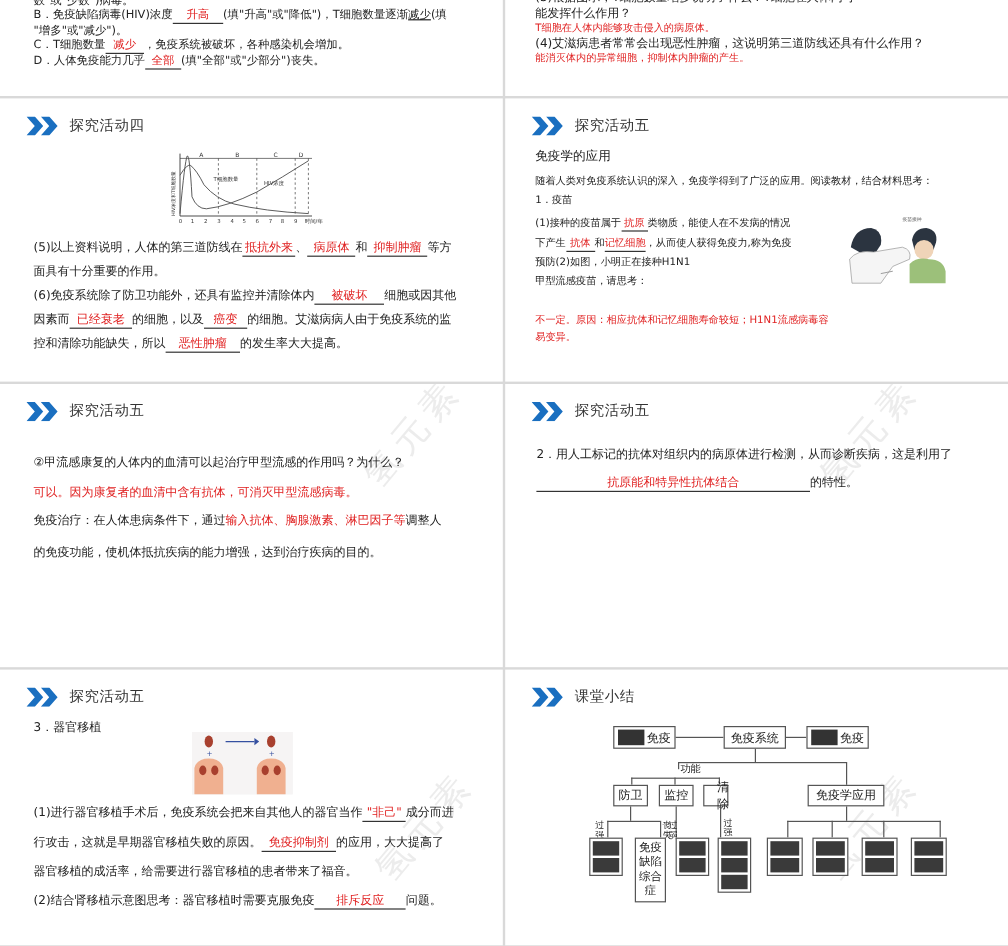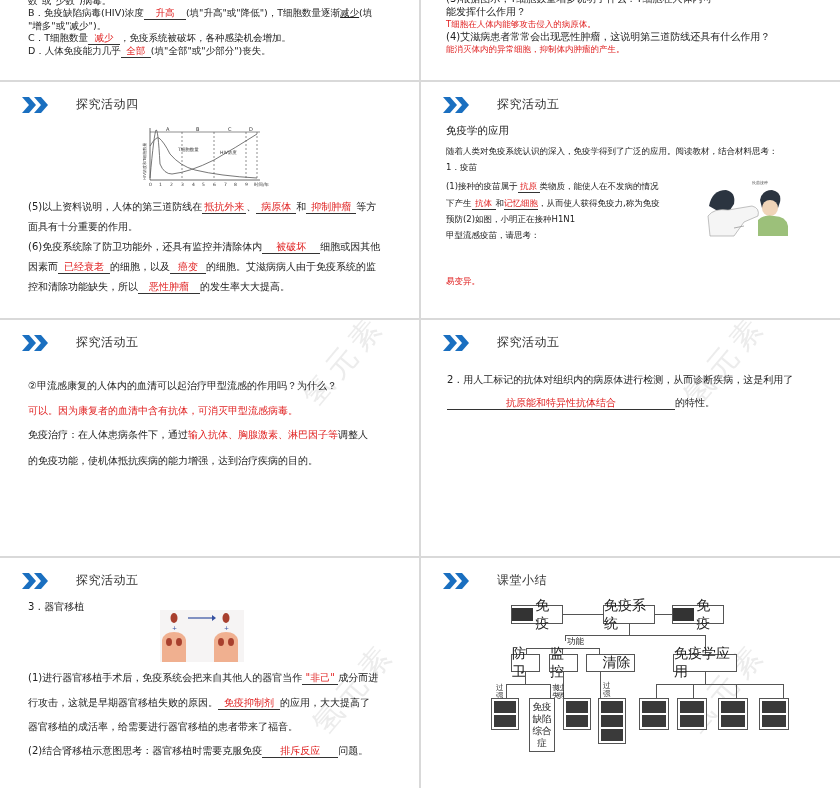--- a/index.html
+++ b/index.html
@@ -13,21 +13,21 @@
   }
   .s-top-l { left: 0; top: 0; width: 419px; height: 80px; }
   .s-top-r { left: 421px; top: 0; width: 419px; height: 80px; padding-left: 28px; }
   .s-r1-l { left: 0; top: 82px; width: 419px; height: 236px; }
   .s-r1-r { left: 421px; top: 82px; width: 419px; height: 236px; }
   .s-r2-l { left: 0; top: 320px; width: 419px; height: 236px; }
   .s-r2-r { left: 421px; top: 320px; width: 419px; height: 236px; }
   .s-r3-l { left: 0; top: 558px; width: 419px; height: 230px; }
   .s-r3-r { left: 421px; top: 558px; width: 419px; height: 230px; }
 
-  .hdr { position: absolute; left: 22px; top: 14px; display: flex; align-items: center; gap: 26px; }
+  .hdr { position: absolute; left: 22px; top: 14px; display: flex; align-items: center; gap: 8px; }
   .chev { width: 28px; height: 16px; position: relative; }
   .chev svg { display: block; }
   .hdr-title { font-size: 12px; color: #333; letter-spacing: 0.5px; }
 
   .t { position: absolute; font-size: 9.5px; line-height: 14px; color: #222; white-space: nowrap; }
   .red { color: #e02020; }
   .blank { display: inline-block; border-bottom: 1px solid #333; text-align: center; color: #e02020; line-height: 12px; }
   .small { font-size: 8.5px; line-height: 13px; }
 
   .watermark {
@@ -37,21 +37,21 @@
 
   
   .hivchart { position: absolute; left: 140px; top: 42px; }
 
   
   .vacc-img { position: absolute; left: 283px; top: 94px; width: 90px; height: 62px; }
   .kidney-img { position: absolute; left: 160px; top: 52px; width: 84px; height: 52px; background: #f6f4f4; }
 
   
   .cm { position: absolute; left: 0; top: 0; width: 419px; height: 230px; }
-  .box { position: absolute; border: 1px solid #555; background: #fff; font-family: "DejaVu Serif", serif; font-size: 14px; display: flex; align-items: center; justify-content: center; color: #222; }
+  .box { position: absolute; border: 1px solid #555; background: #fff; font-family: "DejaVu Serif", serif; font-size: 10px; display: flex; align-items: center; justify-content: center; color: #222; }
   .fill { display: inline-block; background: #333; }
   .line { position: absolute; background: #555; }
   .vlabel { position: absolute; font-family: "DejaVu Serif", serif; font-size: 7.5px; line-height: 8px; width: 8px; color: #222; }
   .stack { position: absolute; border: 1px solid #555; padding: 2px; background: #fff; display: flex; flex-direction: column; gap: 2px; }
   .stack .blk { background: #3a3a3a; height: 12px; }
   .aids { position: absolute; border: 1px solid #555; font-family: "DejaVu Serif", serif; font-size: 9.5px; line-height: 12px; padding: 2px 2px; width: 26px; text-align: center; background: #fff; }
 </style>
 </head>
 <body>
 
@@ -151,20 +151,21 @@
     <div class="t small" style="left:25px; top:63px;">随着人类对免疫系统认识的深入，免疫学得到了广泛的应用。阅读教材，结合材料思考：</div>
     <div class="t small" style="left:25px; top:79px;">1．疫苗</div>
     <div class="t small" style="left:25px; top:98px;">
       <span>(1)接种的疫苗属于</span><span class="blank" style="width:22px;">抗原</span><span>类物质，能使人在不发病的情况</span>
     </div>
     <div class="t small" style="left:25px; top:115px;">
       <span>下产生</span><span class="blank" style="width:24px;">抗体</span><span>和</span><span class="blank" style="width:34px;">记忆细胞</span><span>，从而使人获得免疫力,称为免疫</span>
     </div>
     <div class="t small" style="left:25px; top:131px;">预防(2)如图，小明正在接种H1N1</div>
     <div class="t small" style="left:25px; top:147px;">甲型流感疫苗，请思考：</div>
+    <div class="t small red" style="left:25px; top:179px;">不一定。原因：相应抗体和记忆细胞寿命较短；H1N1流感病毒容</div>
     <div class="t small red" style="left:25px; top:193px;">易变异。</div>
 
     <svg class="vacc-img" viewBox="0 0 90 62">
       <text x="48" y="8" font-size="4" fill="#555">疫苗接种</text>
       <path d="M5 30 Q8 14 22 14 Q32 16 30 28 L26 34 Q20 38 12 34 Z" fill="#2b3440"></path>
       <path d="M4 40 Q10 32 24 34 L48 30 Q56 32 54 40 L40 46 L30 60 L6 60 Z" fill="#f5f5f5" stroke="#999" stroke-width="0.6"></path>
       <path d="M30 52 L40 50" stroke="#999" stroke-width="0.8"></path>
       <path d="M56 24 Q58 14 68 14 Q78 16 76 26 L74 32 Q66 36 58 32 Z" fill="#2b3440"></path>
       <ellipse cx="66" cy="32" rx="8" ry="8" fill="#f0d4b8"></ellipse>
       <path d="M54 44 Q60 38 70 40 Q82 40 84 50 L84 60 L54 60 Z" fill="#9cc07a"></path>
@@ -279,21 +280,21 @@
       <div class="line" style="left:284px; top:77px; width:1px; height:20px;"></div>
       <div class="line" style="left:144px; top:77px; width:1px; height:6px;"></div>
       <div class="t" style="left:146px; top:76px; font-family:'DejaVu Serif',serif; font-size:8.5px;">功能</div>
       <div class="line" style="left:105px; top:90px; width:74px; height:1px;"></div>
       <div class="line" style="left:105px; top:90px; width:1px; height:6px;"></div>
       <div class="line" style="left:141px; top:90px; width:1px; height:6px;"></div>
       <div class="line" style="left:178px; top:90px; width:1px; height:6px;"></div>
 
       <div class="box" style="left:90px; top:96px; width:29px; height:18px;">防卫</div>
       <div class="box" style="left:128px; top:96px; width:29px; height:18px;">监控</div>
-      <div class="box" style="left:165px; top:96px; width:49px; height:18px;padding-left:12px;">清除</div>
+      <div class="box" style="left:165px; top:96px; width:21px; height:18px;padding-left:12px;">清除</div>
       <div class="box" style="left:252px; top:96px; width:64px; height:18px;">免疫学应用</div>
 
       <div class="line" style="left:104px; top:114px; width:1px; height:12px;"></div>
       <div class="line" style="left:85px; top:126px; width:44px; height:1px;"></div>
       <div class="line" style="left:85px; top:126px; width:1px; height:14px;"></div>
       <div class="line" style="left:129px; top:126px; width:1px; height:14px;"></div>
       <div class="vlabel" style="left:75px; top:126px;">过强</div>
       <div class="vlabel" style="left:131px; top:126px;">丧失</div>
       <div class="stack" style="left:70px; top:140px; width:28px;">
           <div class="blk"></div>

